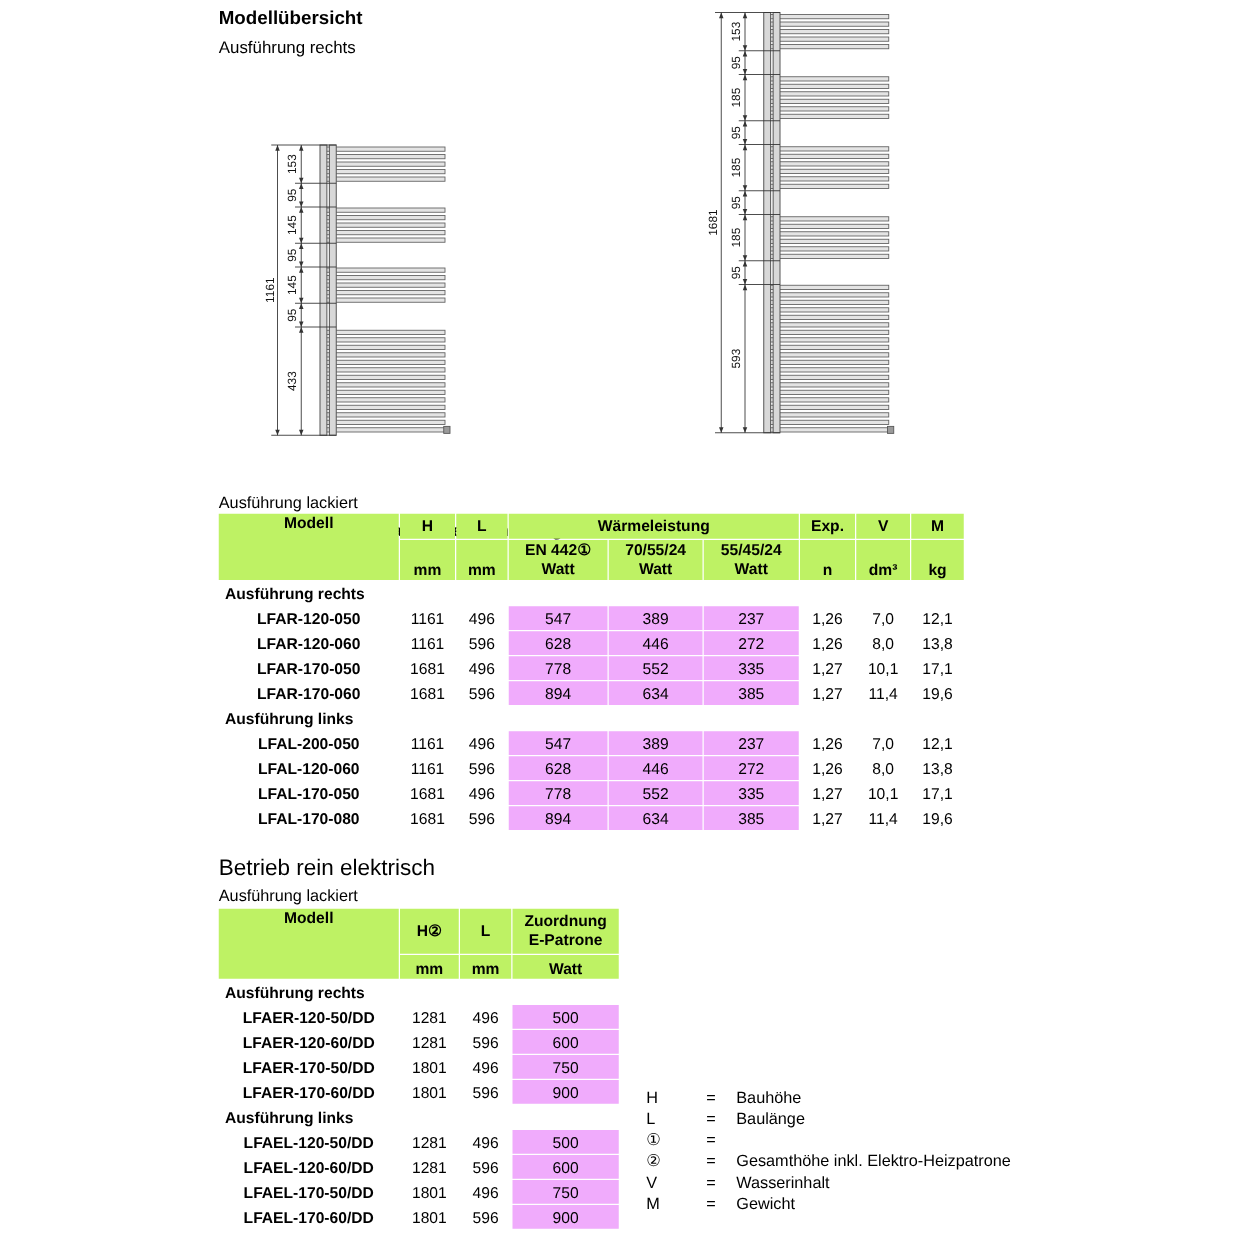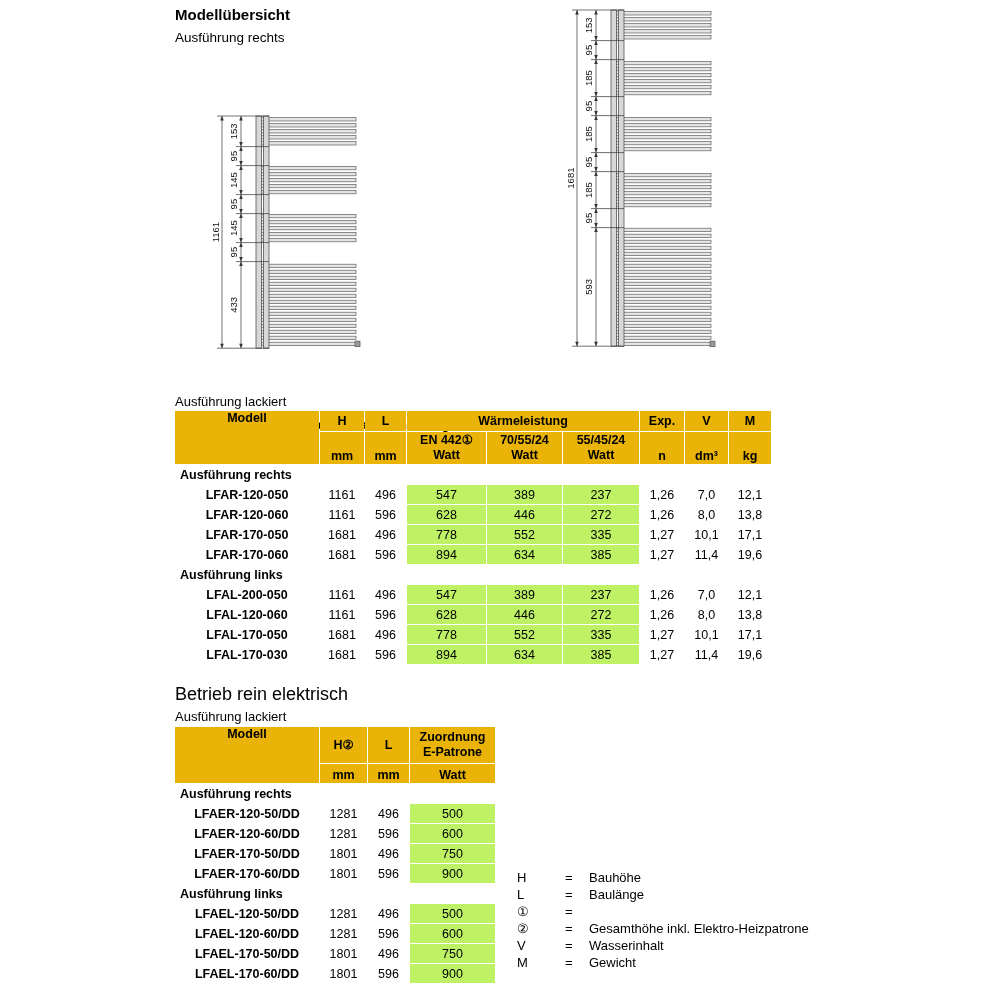--- a/index.html
+++ b/index.html
@@ -35,22 +35,22 @@
   #tbl2 { left:174px; top:726px; }
 
   .tbl th {
     font-size:12.5px; font-weight:bold; text-align:center;
     padding:0 2px; line-height:15px;
   }
   .tbl td {
     font-size:12.5px; text-align:center; height:19px; padding:0 2px;
     background:#fff;
   }
-  .gray { background:#eab308; }
-  td.shaded { background:#bef264; }
+  .gray { background:#bef264; }
+  td.shaded { background:#f0abfc; }
   .th-modell { vertical-align:top; padding-top:4px; }
   .unit { font-weight:normal; vertical-align:bottom; padding-bottom:3px; }
   .sub2 { font-weight:normal; white-space:pre-line; vertical-align:middle; }
   .pre { white-space:pre-line; vertical-align:middle; }
   #tbl1 thead tr:nth-child(1) th { height:20px; }
   #tbl1 thead tr:nth-child(2) th { height:32px; }
   #tbl2 thead tr:nth-child(1) th { height:36px; }
   #tbl2 thead tr:nth-child(2) th { height:19px; }
   td.section-row {
     font-weight:bold; text-align:left; padding-left:5px; background:#fff;
@@ -345,21 +345,21 @@
         <td>1681</td>
         <td>496</td>
         <td class="shaded">778</td>
         <td class="shaded">552</td>
         <td class="shaded">335</td>
         <td>1,27</td>
         <td>10,1</td>
         <td>17,1</td>
       </tr>
       <tr>
-        <td class="model-cell">LFAL-170-030</td>
+        <td class="model-cell">LFAL-170-080</td>
         <td>1681</td>
         <td>596</td>
         <td class="shaded">894</td>
         <td class="shaded">634</td>
         <td class="shaded">385</td>
         <td>1,27</td>
         <td>11,4</td>
         <td>19,6</td>
       </tr>
     </tbody>

